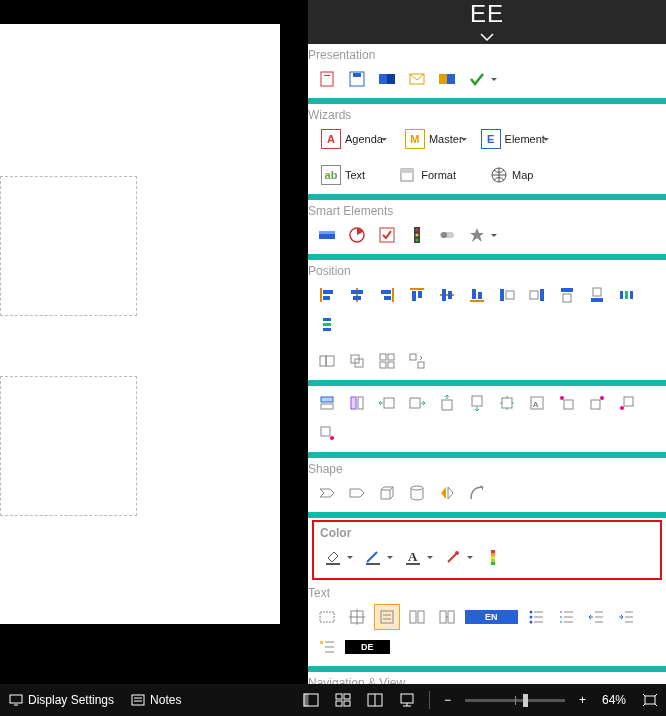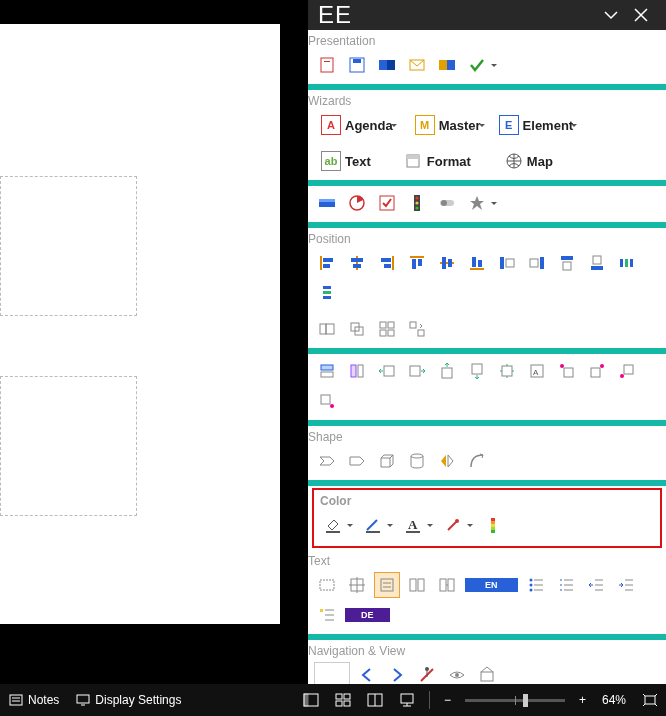--- a/index.html
+++ b/index.html
@@ -51,21 +51,21 @@
   .zoom-tick{position:absolute;left:50%;top:-3px;width:1px;height:9px;background:#888;}
   
   .panel{
     position:absolute;top:0;right:0;width:358px;height:684px;
     background:#fff;border-left:2px solid #000;
     display:flex;flex-direction:column;
   }
   .panel-title{
     height:44px;background:#282828;color:#fff;
     display:flex;align-items:center;padding:0 10px;
-    font-size:24px;font-weight:300;letter-spacing:1px;
+    font-size:24px;font-weight:300;letter-spacing:1px;flex-direction:column;
   }
   .panel-title .tbtn{
     width:30px;height:30px;display:flex;align-items:center;justify-content:center;
     cursor:pointer;
   }
   .section-label{
     color:#9a9a9a;font-size:12px;padding:4px 0 0 0;
   }
   .row{
     display:flex;flex-wrap:wrap;align-items:center;
@@ -79,21 +79,21 @@
     border:1px solid transparent;position:relative;
     cursor:pointer;
   }
   .tool.hasdrop{padding-right:10px;}
   .tool.hasdrop::after{
     content:"";position:absolute;right:2px;top:11px;
     border:3px solid transparent;border-top-color:#555;
   }
   .tool.selected{border-color:#f0a030;background:#fde8c8;}
   .tool.textlabel{padding:0 6px;gap:4px;}
-  .tool.textlabel span.lbl{font-size:13px;font-weight:bold;}
+  .tool.textlabel span.lbl{font-size:11px;}
   .square-icon{
     width:18px;height:18px;border:1px solid #888;
     display:flex;align-items:center;justify-content:center;
     font-size:11px;font-weight:bold;
   }
   .highlight-group{
     border:2px solid #d11;
     margin:2px 4px;padding-bottom:2px;font-weight:bold;
   }
   .expert-row{
@@ -207,20 +207,21 @@
       <span>
           <svg class="g">
             <circle cx="9" cy="9" r="7" fill="none" stroke="#555"></circle>
             <path d="M2 9 H16 M9 2 V16 M4 4 Q9 9 14 4 M4 14 Q9 9 14 14" stroke="#555" fill="none"></path>
           </svg>
         </span>
       <span class="lbl">Map</span>
     </div>
   </div>
 
+  <div class="section-label">Smart Elements</div>
   <div class="row">
     <div class="tool">
         <svg class="g">
           <rect x="1" y="5" width="16" height="8" fill="#2860d8"></rect>
           <rect x="1" y="5" width="16" height="3" fill="#6aa0ff"></rect>
         </svg>
       </div>
     <div class="tool">
         <svg class="g">
           <circle cx="9" cy="9" r="7" fill="none" stroke="#c33" stroke-width="1.5"></circle>
@@ -594,21 +595,21 @@
       </div>
     <div class="tool">
         <svg class="g">
           <rect x="2" y="3" width="3" height="3" fill="#ec3"></rect>
           <line x1="7" y1="4" x2="16" y2="4" stroke="#888"></line>
           <line x1="7" y1="9" x2="16" y2="9" stroke="#888"></line>
           <line x1="7" y1="14" x2="16" y2="14" stroke="#888"></line>
         </svg>
       </div>
     <div class="tool">
-        <span style="background:#4c1d95;color:#fff;font-size:9px;font-weight:bold;padding:2px 16px;">DE</span>
+        <span style="background:#000000;color:#fff;font-size:9px;font-weight:bold;padding:2px 16px;">DE</span>
       </div>
   </div>
 
   <div class="section-label">Navigation &amp; View</div>
   <div class="row">
     <div class="tool" style="width:34px;border:1px solid #ccc;background:#fff;"></div>
     <div class="tool">
         <svg class="g">
           <path d="M12 3 L5 9 L12 15" stroke="#2860d8" stroke-width="2" fill="none"></path>
         </svg>
@@ -640,38 +641,38 @@
   </div>
 
   <div class="expert-row">
     <span>Expert Tools</span>
     <span class="drop"></span>
   </div>
 
 </div>
 
 <div class="statusbar">
+  <div class="sb-item">
+    <span class="sb-icon">
+        <svg width="14" height="14">
+          <rect x="1" y="2" width="12" height="8" fill="none" stroke="#fff"></rect>
+          <line x1="5" y1="12" x2="9" y2="12" stroke="#fff"></line>
+        </svg>
+      </span>
+    <span>Display Settings</span>
+  </div>
   <div class="sb-item">
     <span class="sb-icon">
         <svg width="14" height="14">
           <rect x="1" y="2" width="12" height="10" fill="none" stroke="#fff"></rect>
           <line x1="3" y1="5" x2="11" y2="5" stroke="#fff"></line>
           <line x1="3" y1="8" x2="11" y2="8" stroke="#fff"></line>
         </svg>
       </span>
     <span>Notes</span>
-  </div>
-  <div class="sb-item">
-    <span class="sb-icon">
-        <svg width="14" height="14">
-          <rect x="1" y="2" width="12" height="8" fill="none" stroke="#fff"></rect>
-          <line x1="5" y1="12" x2="9" y2="12" stroke="#fff"></line>
-        </svg>
-      </span>
-    <span>Display Settings</span>
   </div>
   <span class="sb-spacer"></span>
   <div class="sb-item">
       <span class="sb-icon">
         <svg width="16" height="14">
           <rect x="1" y="1" width="14" height="12" fill="none" stroke="#fff"></rect>
           <rect x="1" y="1" width="4" height="12" fill="#fff" opacity="0.4"></rect>
         </svg>
       </span>
     </div>

